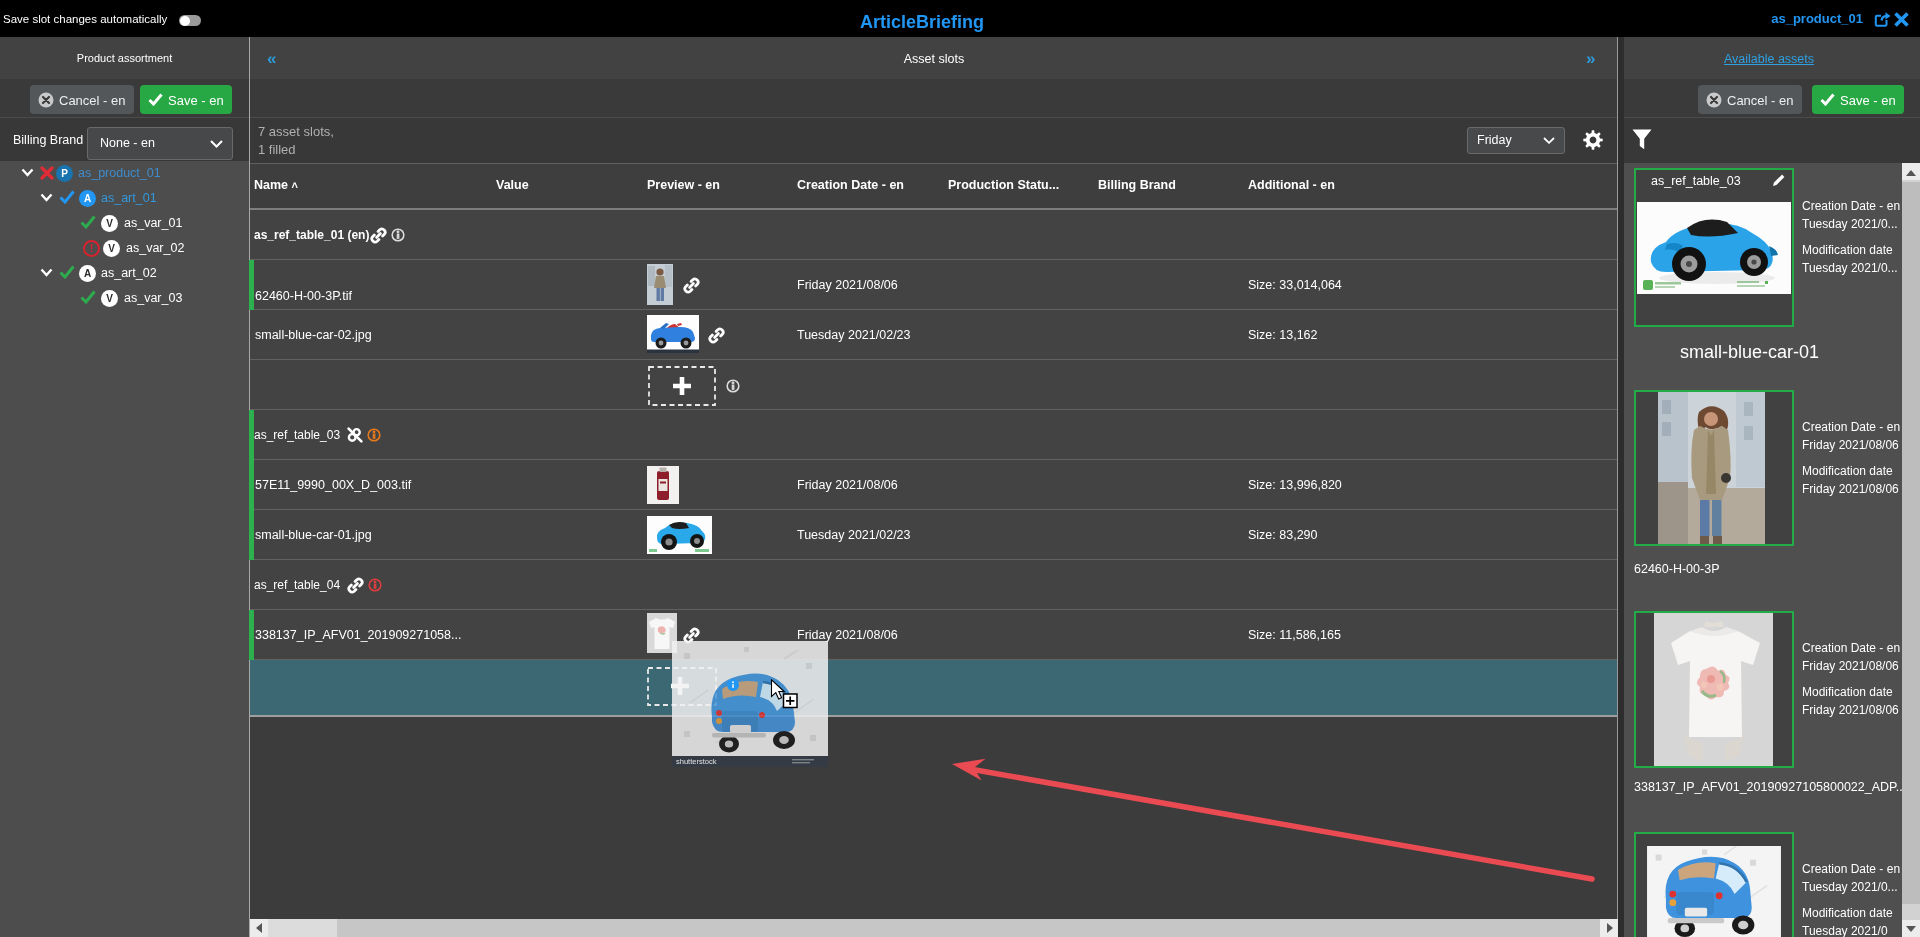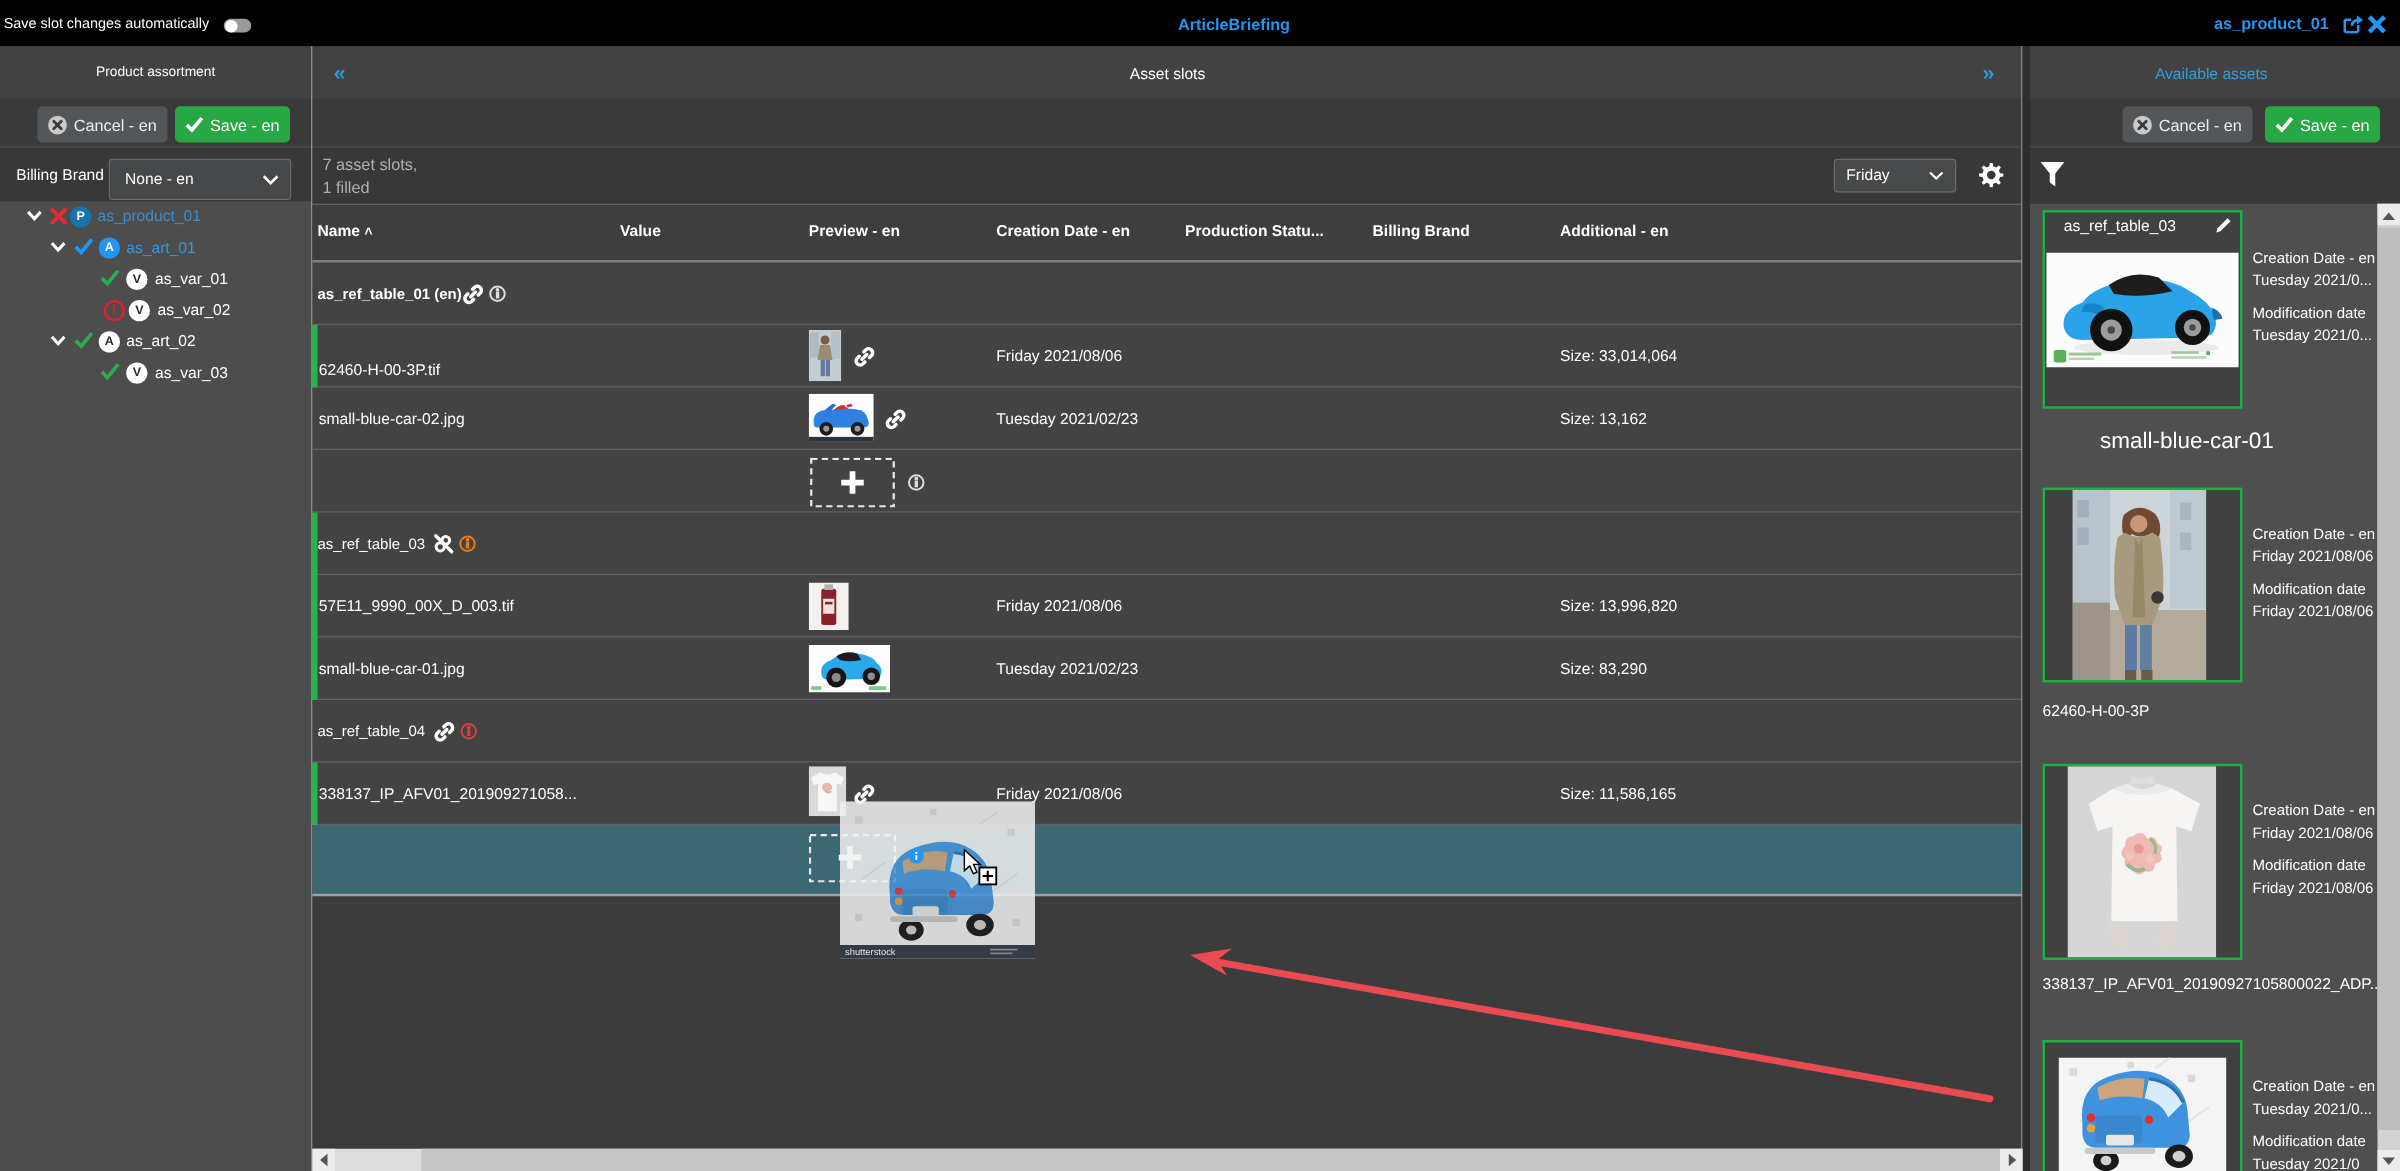--- a/index.html
+++ b/index.html
@@ -11,21 +11,21 @@
 svg { display:block; }
 </style>
 </head>
 <body>
 <div id="app">
 
 <div class="abs" style="left:0;top:0;width:1920px;height:37px;background:#000;"></div>
 <div class="txt" style="left:3px;top:13px;font-size:11.5px;color:#fff;">Save slot changes automatically</div>
 <div class="abs" style="left:179px;top:15px;width:22px;height:11px;border-radius:6px;background:#9a9a9a;"></div>
 <div class="abs" style="left:179.5px;top:15.5px;width:10.5px;height:10.5px;border-radius:50%;background:#ffffff;"></div>
-<div class="txt" style="left:832px;top:12px;width:200px;text-align:right;font-size:13px;font-weight:bold;color:#2196f3;">ArticleBriefing</div>
+<div class="txt" style="left:860px;top:12px;width:200px;text-align:left;font-size:18px;font-weight:bold;color:#2196f3;">ArticleBriefing</div>
 <div class="txt" style="left:1680px;top:11px;width:183px;text-align:right;font-size:13px;font-weight:bold;color:#2196f3;">as_product_01</div>
 <svg class="abs" style="left:1874px;top:11px;" width="17" height="16" viewBox="0 0 17 16">
       <path d="M12.5 9 v4.5 a1.2 1.2 0 0 1 -1.2 1.2 H3 a1.2 1.2 0 0 1 -1.2 -1.2 V6 A1.2 1.2 0 0 1 3 4.8 h4" fill="none" stroke="#2196f3" stroke-width="2"></path>
       <path d="M7.5 9.5 q0.6 -4.2 5.5 -4.6" fill="none" stroke="#2196f3" stroke-width="2.2"></path>
       <path d="M11.5 1.2 l5 3.7 -5 3.7 Z" fill="#2196f3"></path>
     </svg>
 <svg class="abs" style="left:1894px;top:12px;" width="15" height="15" viewBox="0 0 15 15">
       <path d="M1.5 1.5 L13.5 13.5 M13.5 1.5 L1.5 13.5" stroke="#2196f3" stroke-width="3.6"></path>
     </svg>
 
@@ -288,21 +288,21 @@
       <rect x="1" y="1" width="68" height="37" fill="none" stroke="#e8e8e8" stroke-width="1.8" stroke-dasharray="5 3.5"></rect>
       <path d="M33 10 v18 M24 19 h18" stroke="#fff" stroke-width="4.6"></path>
     </svg>
 
 <div class="abs" style="left:1618px;top:37px;width:302px;height:42px;background:#424242;"></div>
 <div class="abs" style="left:1618px;top:79px;width:302px;height:38px;background:#3a3a3a;"></div>
 <div class="abs" style="left:1618px;top:117px;width:302px;height:46px;background:#383838;border-top:1px solid #4c4c4c;"></div>
 <div class="abs" style="left:1618px;top:163px;width:302px;height:774px;background:#4f4f4f;"></div>
 <div class="abs" style="left:1617px;top:37px;width:1px;height:900px;background:#9a9a9a;"></div>
 <div class="abs" style="left:1618px;top:37px;width:6px;height:900px;background:#2d2d2d;"></div>
-<div class="txt" style="left:1618px;top:52px;width:302px;text-align:center;font-size:12.5px;color:#2e9fe0;">Available assets</div>
+<div class="txt" style="left:1618px;top:52px;width:302px;text-align:center;font-size:12.5px;color:#2e9fe0;text-decoration:underline;">Available assets</div>
 <div class="abs" style="left:1698px;top:85px;width:104px;height:29px;background:#53575a;border-radius:4px;"></div>
 <svg class="abs" style="left:1706px;top:92px;" width="16" height="16" viewBox="0 0 16 16">
       <circle cx="8" cy="8" r="7.5" fill="#c9c9c9"></circle>
       <path d="M5 5 L11 11 M11 5 L5 11" stroke="#3a3a3a" stroke-width="2.2" stroke-linecap="round"></path>
     </svg>
 <div class="txt" style="left:1727px;top:93px;font-size:13px;color:#eee;">Cancel - en</div>
 <div class="abs" style="left:1812px;top:85px;width:92px;height:29px;background:#28a745;border-radius:4px;"></div>
 <svg class="abs" style="left:1820px;top:93px;" width="15" height="13" viewBox="0 0 15 13">
       <path d="M1.5 7 L5.5 11 L13.5 1.5" fill="none" stroke="#fff" stroke-width="3"></path>
     </svg>

